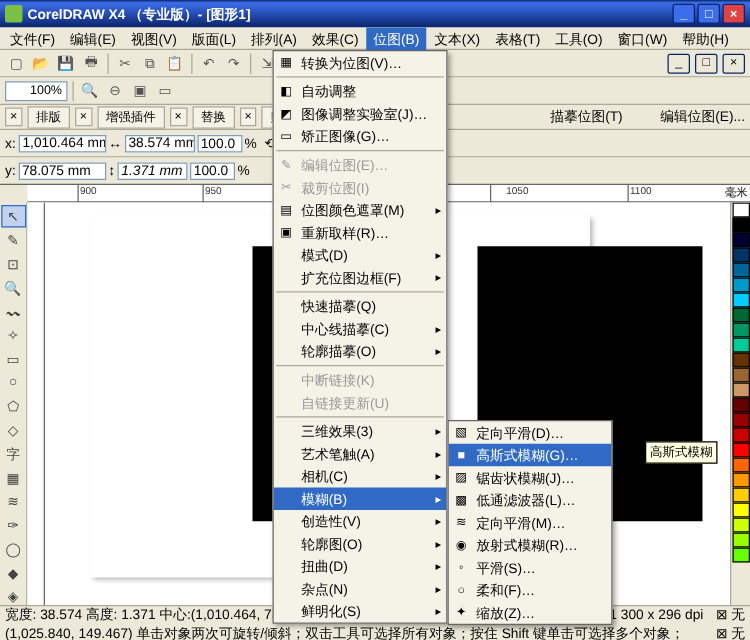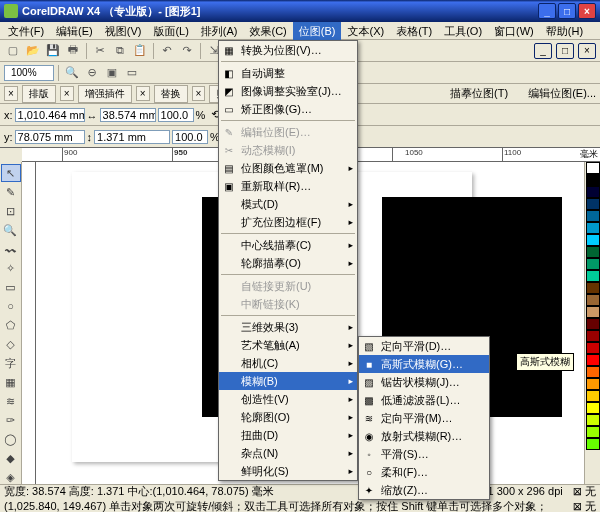--- a/index.html
+++ b/index.html
@@ -8,21 +8,21 @@
 .titlebar .icon{width:14px;height:14px;background:#7bc043;margin-right:4px;border-radius:2px}
 .titlebar .gap{flex:1}
 .winbtn{width:18px;height:16px;margin-left:2px;background:#3c6eec;border:1px solid #0a246a;display:flex;align-items:center;justify-content:center;color:#fff;font-size:10px;border-radius:2px}
 .winbtn.close{background:#e04343}
 .menubar{height:18px;background:#ece9d8;display:flex;align-items:flex-start;padding:0 2px;border-bottom:1px solid #aca899}
 .menubar .mi{padding:2px 6px;cursor:default}
 .menubar .mi.open{background:#316ac5;color:#fff}
 .toolbar{height:22px;background:#ece9d8;border-bottom:1px solid #aca899;display:flex;align-items:center;padding:0 4px;gap:2px}
 .tbtn{width:18px;height:18px;border:1px solid transparent;display:flex;align-items:center;justify-content:center;color:#555}
 .sep{width:1px;height:16px;background:#aca899;margin:0 2px}
-.zoom{width:50px;height:16px;border:1px solid #7f9db9;background:#fff;font-size:10px;padding-left:6px}
+.zoom{width:50px;height:16px;border:1px solid #7f9db9;background:#fff;font-size:10px;padding-left:19px}
 .subbar{height:20px;background:#ece9d8;border-bottom:1px solid #aca899;display:flex;align-items:center;padding:0 4px;gap:4px}
 .tab{padding:1px 6px;border:1px solid #aca899;background:#f5f2e7;font-size:10px}
 .tab.close-x{padding:1px 3px}
 .propbar{height:22px;background:#ece9d8;border-bottom:1px solid #aca899;display:flex;align-items:center;padding:0 4px;gap:2px;font-size:10px}
 .coord{width:70px;height:14px;border:1px solid #7f9db9;background:#fff;padding-left:2px}
 .ruler-h{height:14px;background:#fff;border-bottom:1px solid #666;position:relative;margin-left:22px}
 .ruler-h .tick{position:absolute;top:0;height:14px;border-left:1px solid #666;font-size:8px;padding-left:1px;color:#333}
 .workarea{display:flex;height:330px;background:#ece9d8}
 .toolbox{width:22px;background:#ece9d8;border-right:1px solid #aca899;display:flex;flex-direction:column;gap:1px;padding-top:2px}
 .tool{width:20px;height:18px;margin:0 auto;display:flex;align-items:center;justify-content:center;color:#444;border:1px solid transparent}
@@ -111,46 +111,46 @@
   <span class="tab close-x">×</span>
   <span class="tab">排版</span>
   <span class="tab close-x">×</span>
   <span class="tab">增强插件</span>
   <span class="tab close-x">×</span>
   <span class="tab">替换</span>
   <span class="tab close-x">×</span>
   <span class="tab">贴齐</span>
   <div style="flex:1"></div>
   <span>描摹位图(T)</span>
-  <span style="margin-left:16px">编辑位图(E)...</span>
+  <span style="margin-left:26px">编辑位图(E)...</span>
 </div>
 
 <div class="propbar">
   <span>x:</span>
   <input class="coord" value="1,010.464 mm" style="">
   <span>↔</span>
   <input class="coord" style="width: 56px;" value="38.574 mm">
   <input class="coord" style="width: 36px;" value="100.0">
   <span>%</span>
   <span style="margin-left:4px">⟲</span>
   <input class="coord" style="width: 24px;" value="0">
 </div>
 <div class="propbar" style="border-bottom:1px solid #666">
   <span>y:</span>
   <input class="coord" value="78.075 mm" style="">
   <span>↕</span>
-  <input class="coord" style="width: 76px;" value="1.371 mm">
+  <input class="coord" style="width: 56px; font-style: italic;" value="1.371 mm">
   <input class="coord" style="width: 36px;" value="100.0">
   <span>%</span>
 </div>
 
 <div class="ruler-h" id="rulerh">
   <span style="position:absolute;right:2px;font-size:9px">毫米</span>
 <div class="tick" style="left: 40px;">900</div>
-    <div class="tick" style="left: 150px; font-weight: bold;">950</div>
+    <div class="tick" style="left: 140px;">950</div>
     <div class="tick" style="left: 260px;">1000</div>
     <div class="tick" style="left: 370px; padding-left: 12px;">1050</div>
     <div class="tick" style="left: 480px;">1100</div>
   </div>
 
 <div class="workarea">
   <div class="toolbox">
     <div class="tool sel">↖</div>
     <div class="tool">✎</div>
     <div class="tool">⊡</div>
@@ -255,49 +255,52 @@
       <span class="ico">▭</span>
       <span>矫正图像(G)…</span>
     </div>
     <div class="dsep"></div>
     <div class="di disabled">
       <span class="ico">✎</span>
       <span>编辑位图(E)…</span>
     </div>
     <div class="di disabled">
       <span class="ico">✂</span>
-      <span>动态模糊(I)</span>
+      <span>裁剪位图(I)</span>
     </div>
     <div class="di arrow">
       <span class="ico">▤</span>
       <span>位图颜色遮罩(M)</span>
     </div>
     <div class="di">
       <span class="ico">▣</span>
       <span>重新取样(R)…</span>
     </div>
     <div class="di arrow">
       <span>模式(D)</span>
     </div>
     <div class="di arrow">
       <span>扩充位图边框(F)</span>
     </div>
     <div class="dsep"></div>
+    <div class="di">
+      <span>快速描摹(Q)</span>
+    </div>
     <div class="di arrow">
       <span>中心线描摹(C)</span>
     </div>
     <div class="di arrow">
       <span>轮廓描摹(O)</span>
     </div>
     <div class="dsep"></div>
+    <div class="di disabled">
+      <span>中断链接(K)</span>
+    </div>
     <div class="di disabled">
       <span>自链接更新(U)</span>
-    </div>
-    <div class="di disabled">
-      <span>中断链接(K)</span>
     </div>
     <div class="dsep"></div>
     <div class="di arrow">
       <span>三维效果(3)</span>
     </div>
     <div class="di arrow">
       <span>艺术笔触(A)</span>
     </div>
     <div class="di arrow">
       <span>相机(C)</span>

